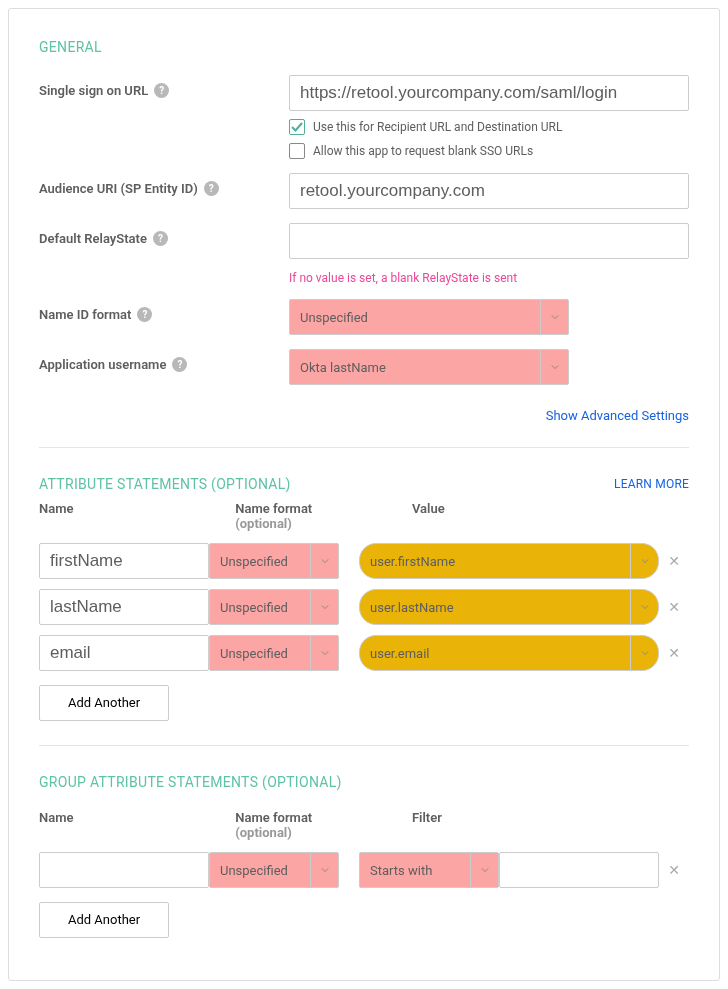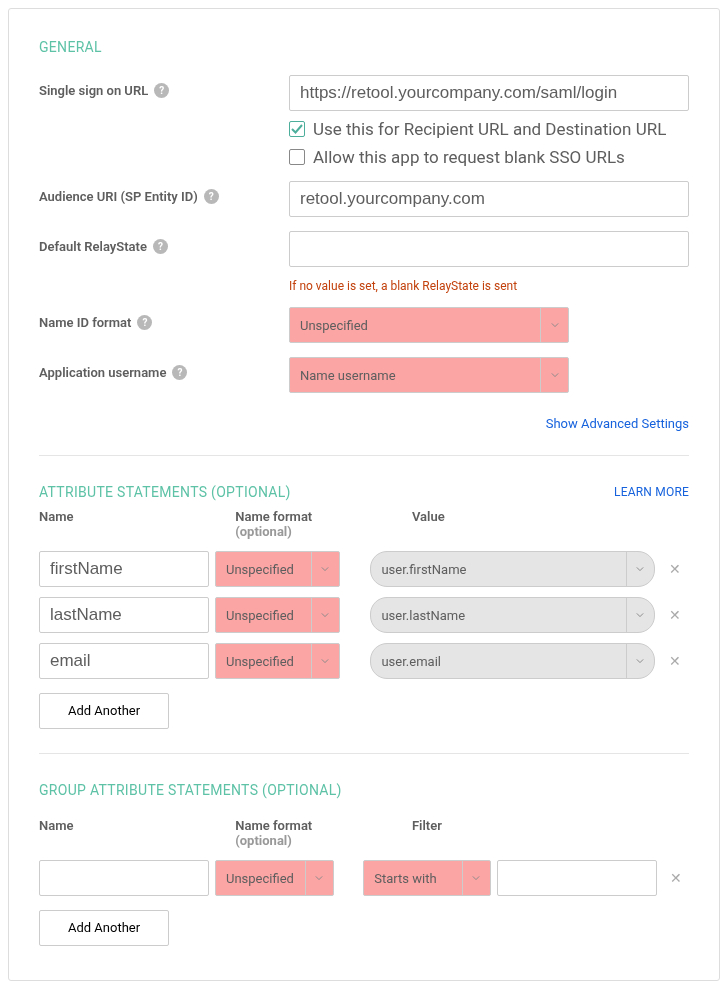--- a/index.html
+++ b/index.html
@@ -66,40 +66,40 @@
     border: 1px solid #ccc;
     border-radius: 2px;
     font-size: 17px;
     color: #5e5e5e;
     background: #fff;
   }
   .checkbox-row {
     display: flex;
     align-items: center;
     gap: 8px;
-    font-size: 17px;
+    font-size: 12px;
     color: #5e5e5e;
   }
   .checkbox {
     width: 16px;
     height: 16px;
     border: 1.5px solid #888;
     border-radius: 2px;
     display: inline-flex;
     align-items: center;
     justify-content: center;
     cursor: pointer;
     background: #fff;
   }
   .checkbox.checked { border-color: #4cae9b; }
   .checkbox.checked svg { display: block; }
   .checkbox svg { display: none; }
   .hint {
     font-size: 12px;
-    color: #c2410c;
+    color: #ec4899;
     margin-top: 4px;
   }
   .select {
     position: relative;
     height: 36px;
     border: 1px solid #ccc;
     border-radius: 2px;
     background: #fca5a5;
     display: flex;
     align-items: center;
@@ -113,21 +113,21 @@
     right: 0;
     top: 0;
     bottom: 0;
     width: 28px;
     border-left: 1px solid #ccc;
     display: flex;
     align-items: center;
     justify-content: center;
   }
   .caret svg { width: 8px; height: 8px; }
-  .select.white { background: #e5e5e5; border-radius: 17px; }
+  .select.white { background: #eab308; border-radius: 17px; }
   .link {
     color: #1662dd;
     font-size: 13px;
     cursor: pointer;
     text-align: right;
   }
   .link.caps {
     text-transform: uppercase;
     font-size: 12px;
     letter-spacing: 0.2px;
@@ -151,21 +151,21 @@
     color: #5e5e5e;
     font-weight: 600;
   }
   .col-name { width: 170px; }
   .col-format { width: 130px; }
   .col-value { width: 300px; margin-left: 0; }
   .optional { color: #999; font-weight: 700; }
   .attr-row {
     display: flex;
     align-items: center;
-    gap: 6px;
+    gap: 0;
     margin-bottom: 10px;
   }
   .attr-row .name-input { width: 170px; }
   .attr-row .format-select { width: 130px; }
   .attr-row .gap { width: 20px; }
   .attr-row .value-select { width: 300px; }
   .attr-row .remove {
     width: 30px;
     text-align: center;
     color: #aaa;
@@ -258,21 +258,21 @@
     </div>
   </div>
 
   <div class="form-row">
     <div class="form-label-col">
       <span>Application username</span>
       <span class="help-icon">?</span>
     </div>
     <div class="form-control-col">
       <div class="select" style="width:280px">
-        <span>Name username</span>
+        <span>Okta lastName</span>
         <span class="caret">
           <svg viewBox="0 0 10 10">
               <path d="M1 3 L5 7 L9 3" stroke="#888" stroke-width="1.2" fill="none"></path>
             </svg>
         </span>
       </div>
     </div>
   </div>
 
   <div class="right-link-row">

